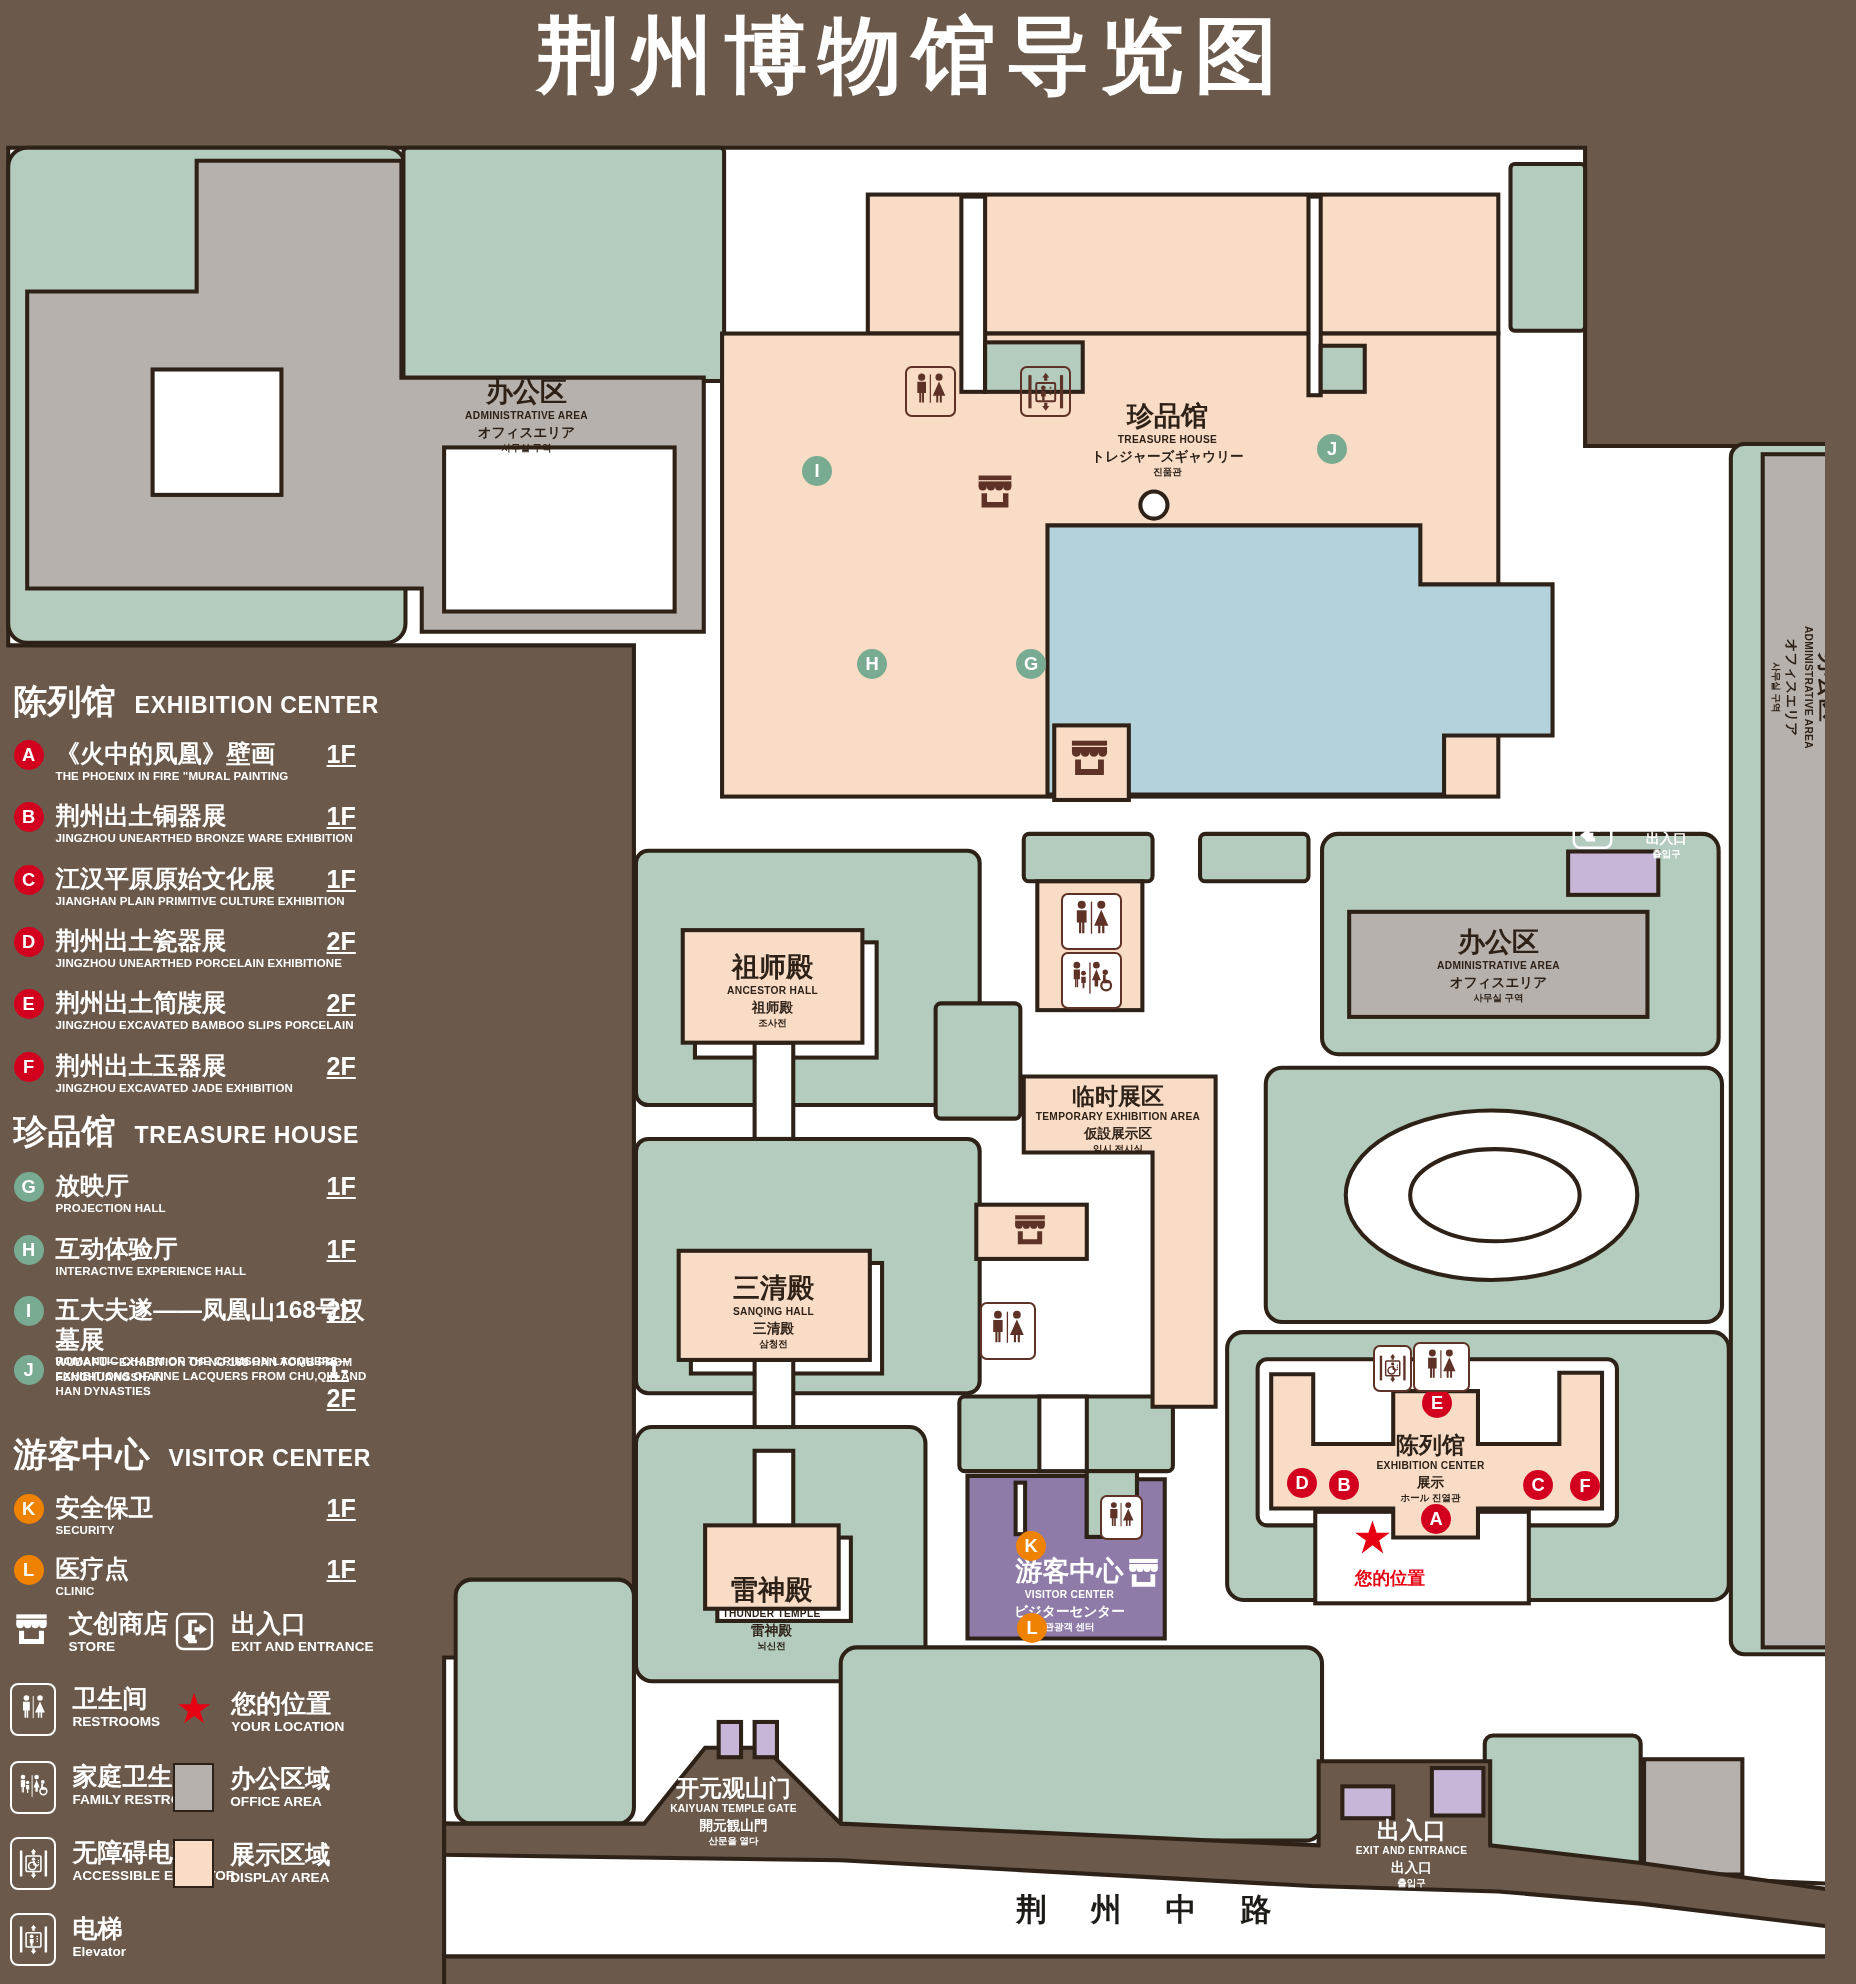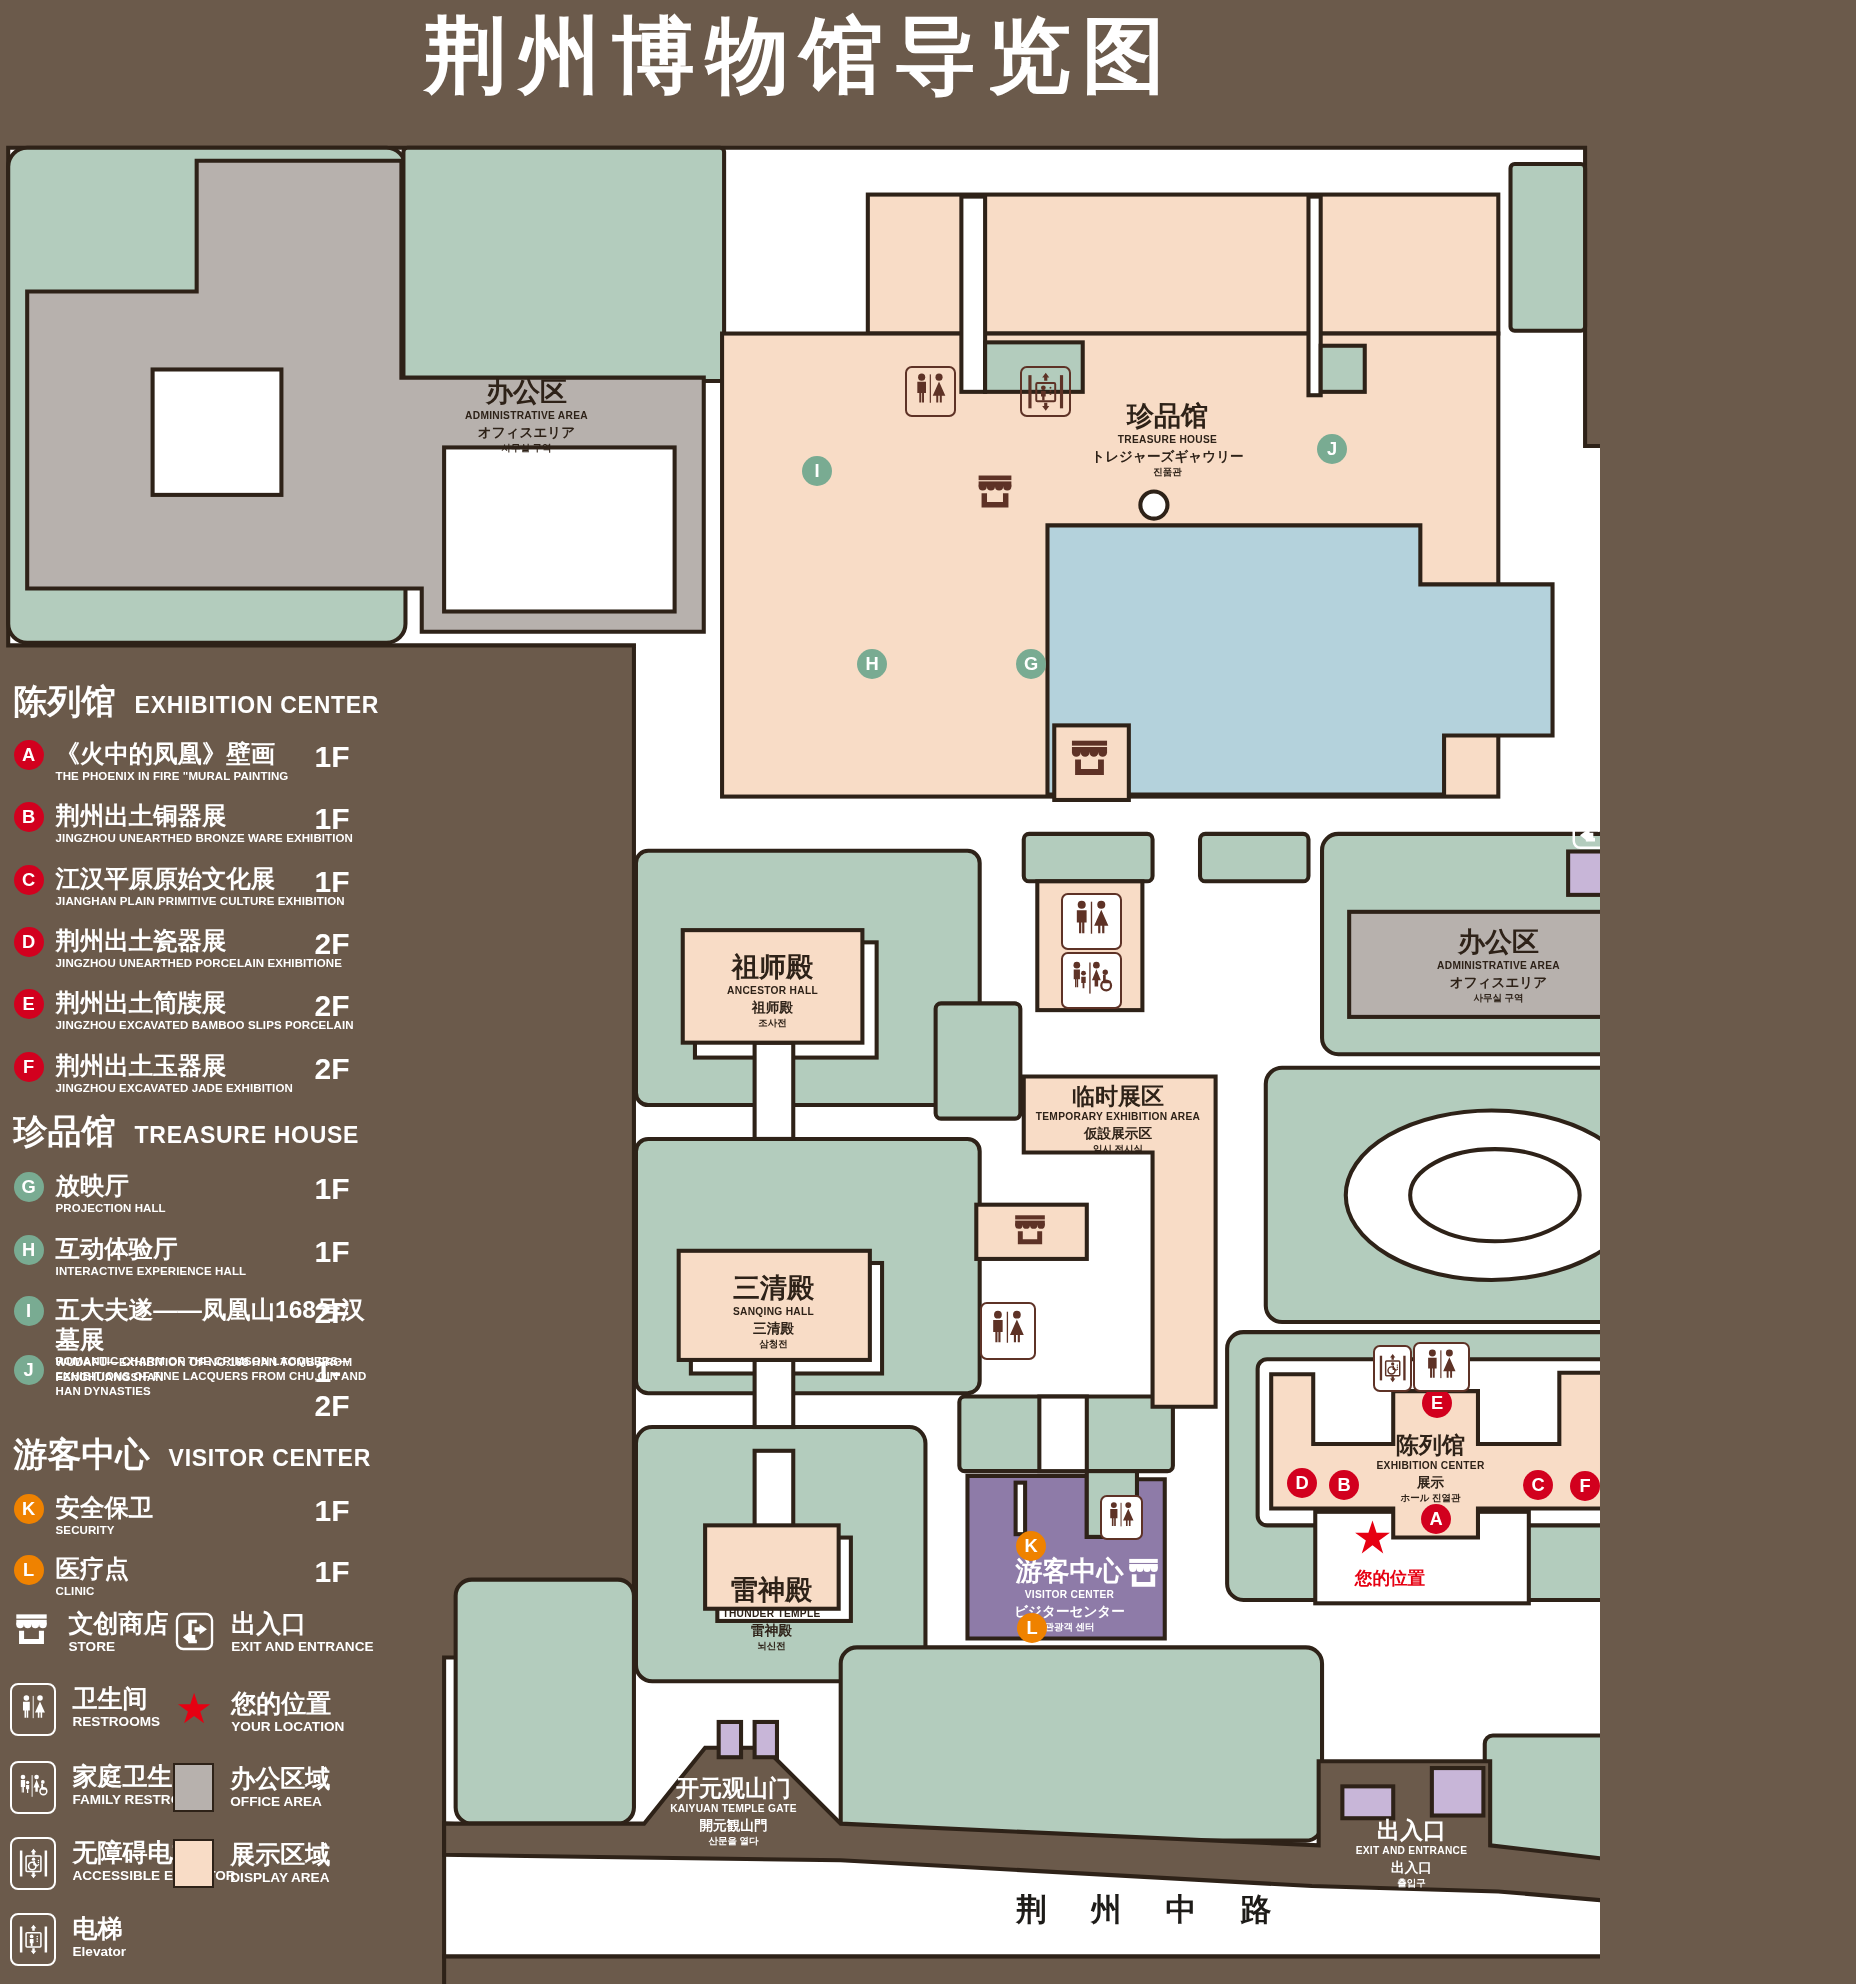--- a/index.html
+++ b/index.html
@@ -1,16 +1,16 @@
 <!DOCTYPE html>
 <html style="font-size:11px"><head>
 <meta charset="utf-8">
 <style>
   html,body{margin:0;padding:0;background:#6B5A4B;}
-  #canvas{position:relative;width:1600px;height:1985px;background:#6B5A4B;overflow:hidden;
+  #canvas{position:relative;width:1825px;height:1985px;background:#6B5A4B;overflow:hidden;
           font-family:"Liberation Sans","DejaVu Sans",sans-serif;}
   
   .title{position:absolute;left:0;right:0;top:1.4px;text-align:center;color:#fff;
          font-size:83px;font-weight:900;letter-spacing:11px;}
   .subtitle{position:absolute;left:0;right:0;top:87px;text-align:center;color:#fff;
             font-size:35px;font-weight:700;letter-spacing:4.1px;}
   
   .mapSvg{position:absolute;left:0;top:0;}
   .w{fill:#FFFFFF;stroke:#2E2218;stroke-width:6;}
   .g{fill:#B3CCBD;stroke:#2E2218;stroke-width:6;}
@@ -46,21 +46,21 @@
   .roadtext{position:absolute;color:#1D1B18;font-weight:700;font-size:31px;letter-spacing:17.6px;text-align:center;}
   
   .lheader{position:absolute;left:13.6px;color:#fff;display:flex;align-items:baseline;gap:19px;white-space:nowrap;}
   .lheader .hzh{font-size:34px;font-weight:900;}
   .lheader .hen{font-size:23px;font-weight:700;letter-spacing:0.7px;}
   .lrow{position:absolute;left:13.6px;width:359px;color:#fff;}
   .lrow .mk{left:0;top:1.4px;}
   .lrow .ltxt{margin-left:42px;}
   .lzh{font-size:24.4px;font-weight:700;line-height:30px;}
   .len{font-size:11.5px;font-weight:600;line-height:15px;letter-spacing:0.1px;}
-  .lfloor{position:absolute;left:301px;top:1.4px;font-size:30px;font-weight:700;}
+  .lfloor{position:absolute;left:313px;top:1.4px;font-size:25px;font-weight:700;text-decoration:underline;}
   .srow{position:absolute;color:#fff;display:flex;gap:16.3px;align-items:flex-start;}
   .sicon{width:42px;flex:0 0 42px;display:flex;align-items:center;justify-content:center;color:#fff;}
   .sicon svg{width:39px;height:47px;}
   .sicon.framed{border:2.7px solid #fff;border-radius:8.1px;height:49px;}
   .sicon.framed svg{width:31px;height:39px;}
   .szh{font-size:25px;font-weight:700;line-height:30px;}
   .sen{font-size:13.6px;font-weight:600;line-height:17.6px;}
   .swatch{width:37px;height:45px;border:2.7px solid #2E2218;}
   .swatch.office{background:#B7B1AD;} .swatch.display{background:#F8DCC6;}
   .bigstar{color:#E60012;font-size:42px;line-height:42px;font-weight:400;}

